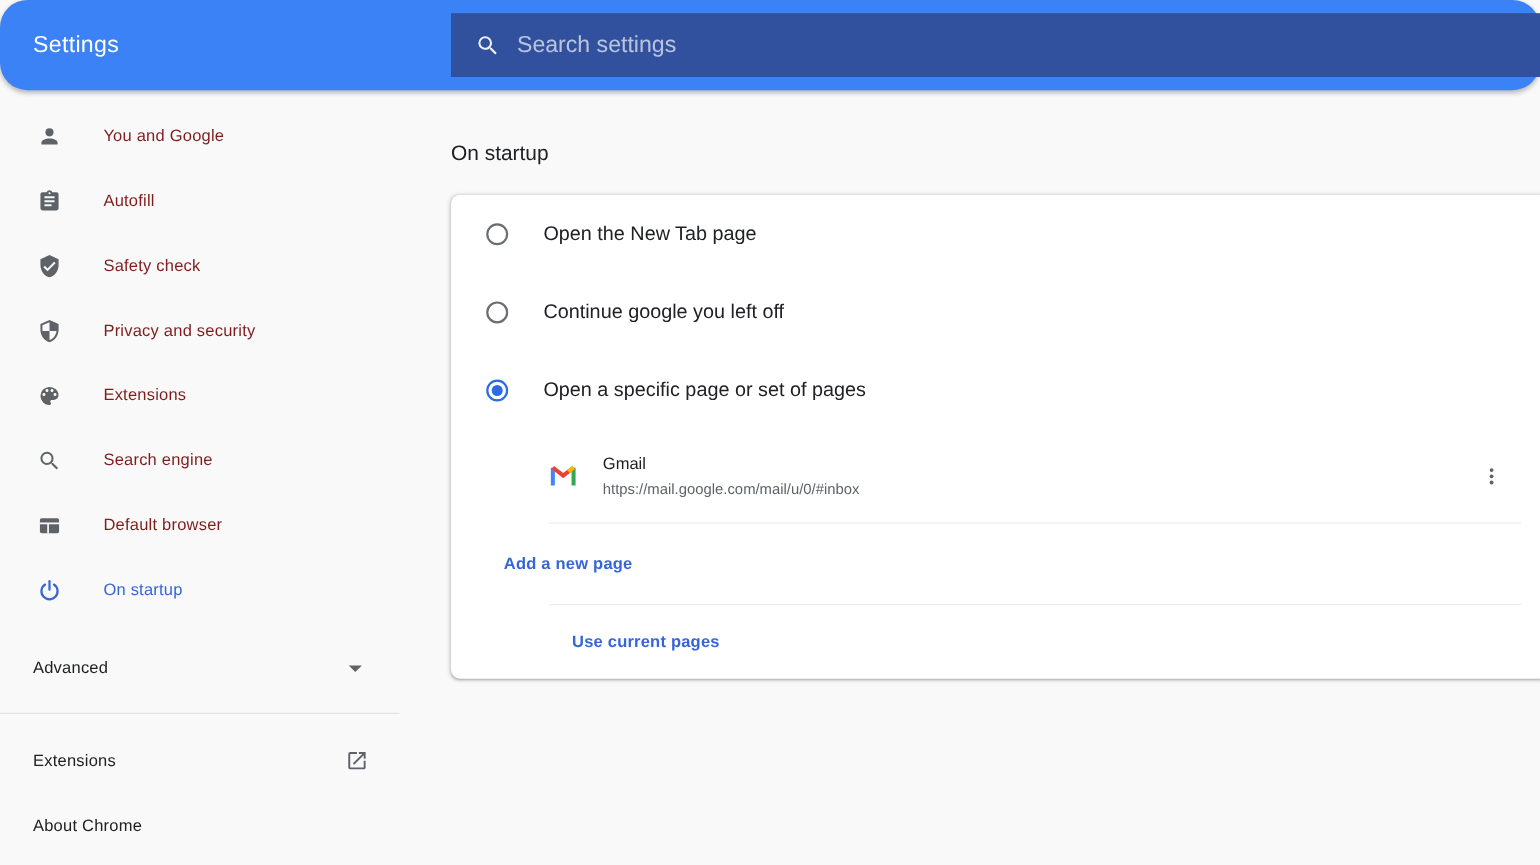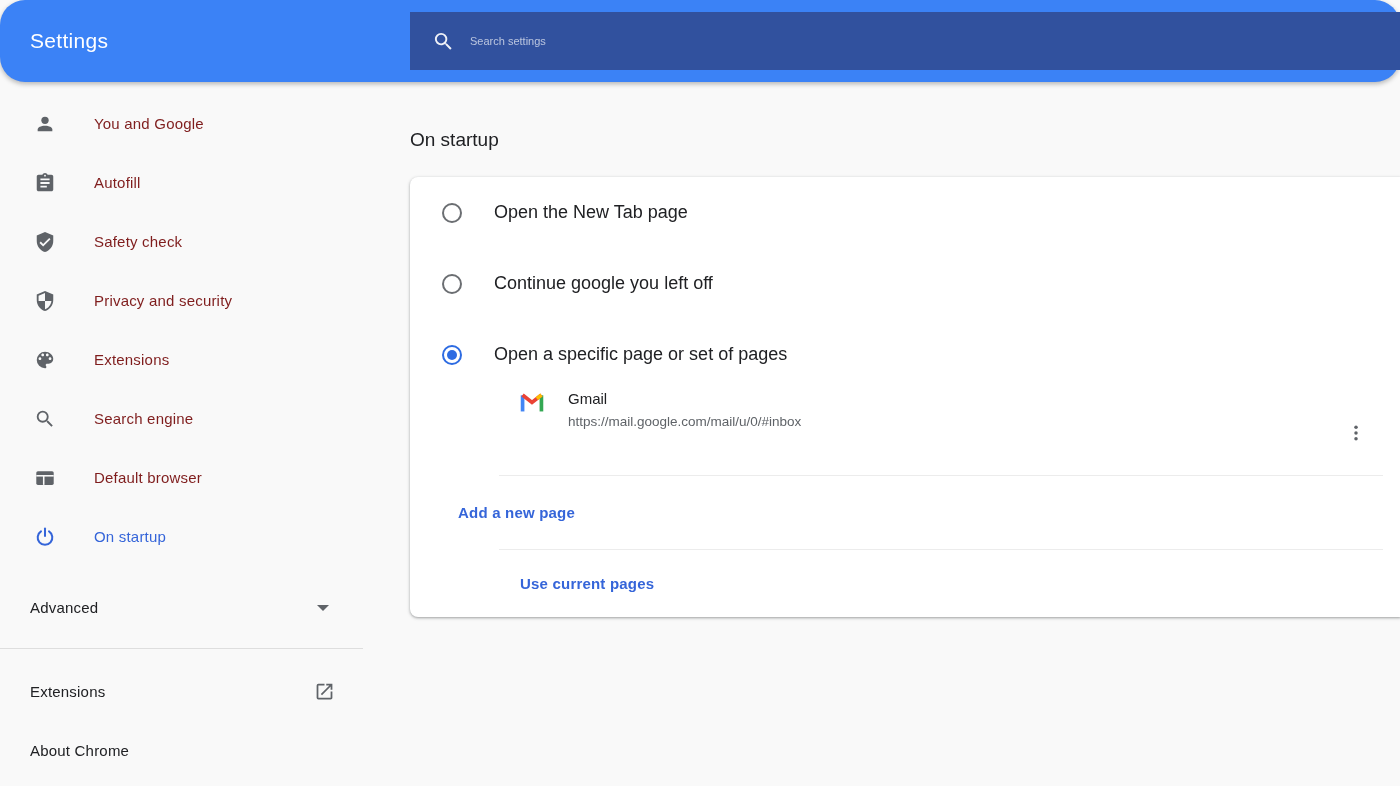--- a/index.html
+++ b/index.html
@@ -19,21 +19,21 @@
     position:absolute; left:30px; top:50%; transform:translateY(-50%);
     color:#ffffff; font-size:21px; font-weight:400; letter-spacing:.3px;
   }
   .search-bar {
     position:absolute; left:410px; right:0; top:12px; height:58px;
     background:#31519e; display:flex; align-items:center;
   }
   .search-bar .mag { margin-left:22px; display:flex; }
   .search-bar input {
     background:transparent; border:none; outline:none;
-    color:#ffffff; font-size:11px; margin-left:15px; flex:1;
+    color:#ffffff; font-size:21px; margin-left:15px; flex:1;
     font-family:"Liberation Sans", sans-serif;
   }
   .search-bar input::placeholder { color:rgba(255,255,255,0.66); }
   
   .sidebar { position:absolute; top:82px; left:0; width:363px; bottom:0; }
   .menu { padding-top:12px; }
   .menu-item {
     height:59px; display:flex; align-items:center; cursor:pointer;
   }
   .menu-item .icon {
@@ -77,21 +77,21 @@
     width:20px; height:20px; border-radius:50%;
     border:2px solid #6b6e72; position:relative; flex-shrink:0;
   }
   .radio.checked { border:2.5px solid #2d6be2; }
   .radio.checked::after {
     content:""; position:absolute; left:50%; top:50%;
     width:10px; height:10px; border-radius:50%; background:#2d6be2;
     transform:translate(-50%,-50%);
   }
   .option-label { margin-left:32px; font-size:18px; color:#202124; }
-  .site-row { height:85px; display:flex; padding-left:89px; position:relative;margin-left:20px; }
+  .site-row { height:85px; display:flex; align-items:center; padding-left:89px; position:relative; }
   .gmail { width:26px; height:26px; flex-shrink:0; display:flex; }
   .site-text { margin-left:23px; display:flex; flex-direction:column; }
   .site-title { font-size:15px; color:#202124; margin-bottom:7px; }
   .site-url { font-size:13.5px; color:#5f6368; }
   .kebab-btn {
     position:absolute; right:33px; top:50%; transform:translateY(-50%);
     width:22px; height:22px; display:flex; align-items:center; justify-content:center;
     cursor:pointer; border:none; background:transparent;
   }
   .card-divider { height:1px; background:#ececec; margin-left:89px; margin-right:17px; }

